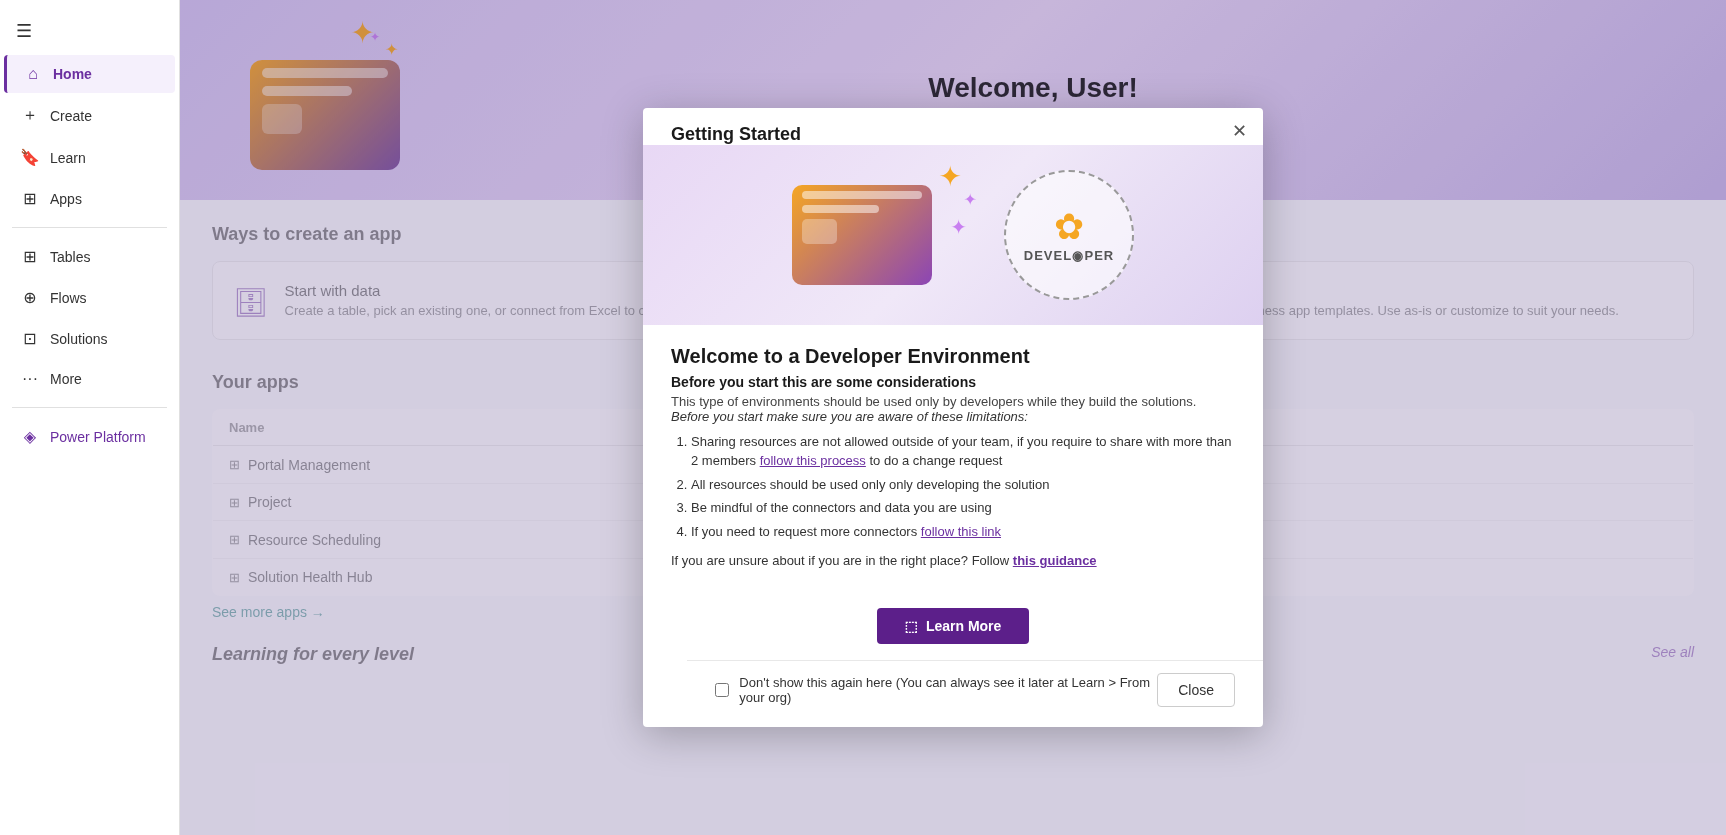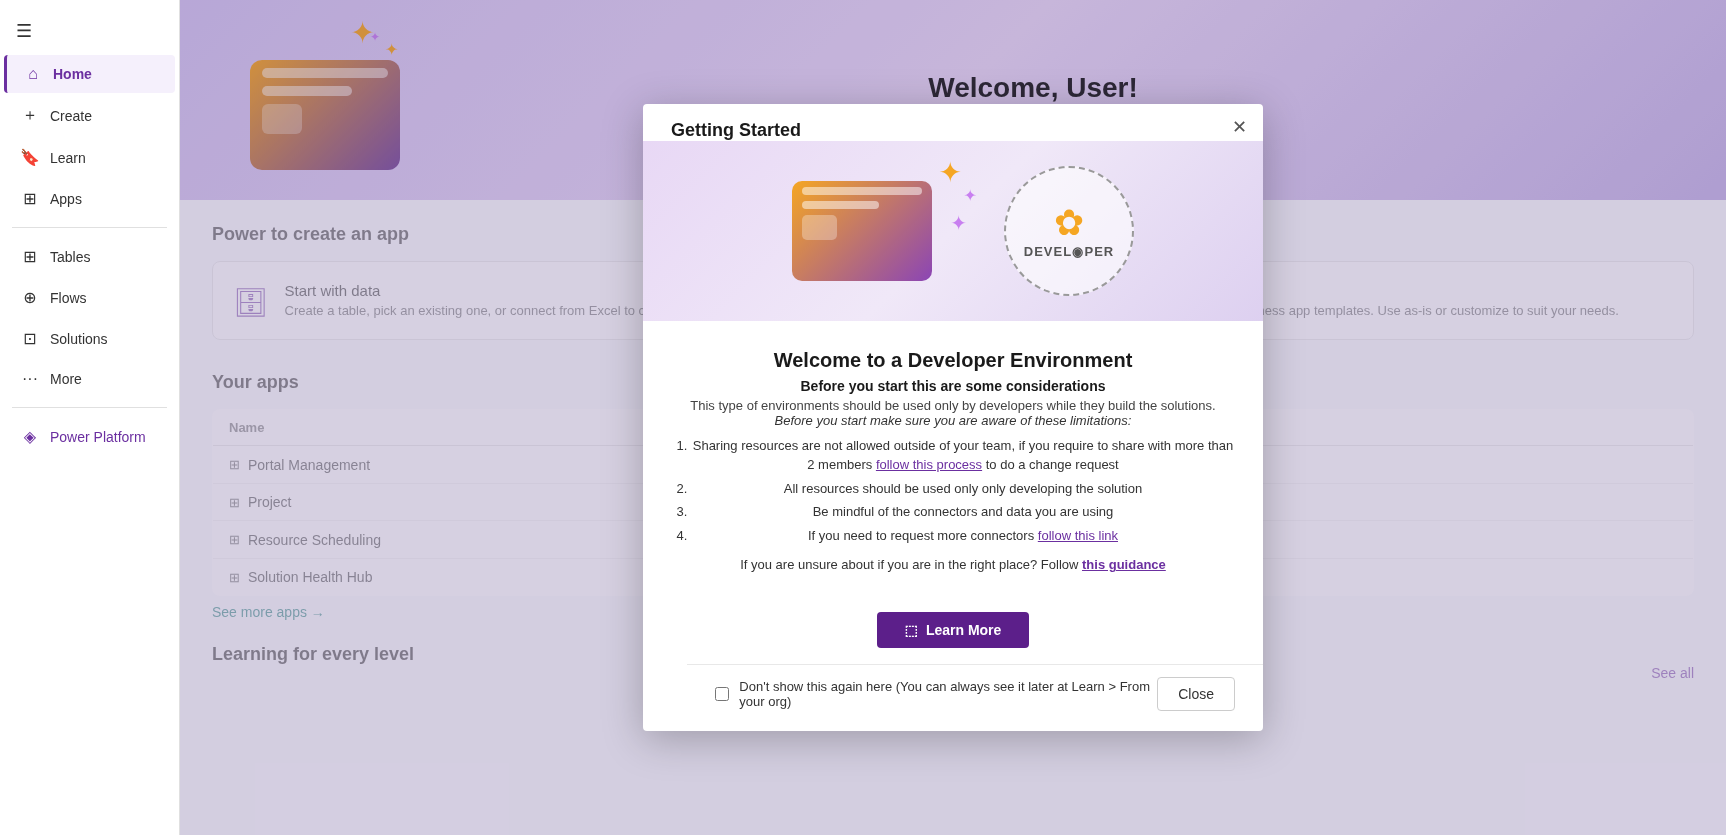--- a/index.html
+++ b/index.html
@@ -246,22 +246,21 @@
       display: flex;
       flex-direction: column;
       align-items: center;
       justify-content: center;
       background: rgba(255,255,255,0.6);
     }
     .modal-developer-logo .dev-icon { font-size: 36px; color: #f5a623; }
     .modal-developer-logo .dev-text { font-size: 13px; font-weight: 700; color: #555; letter-spacing: 1px; }
 
     .modal-body {
-      padding: 28px 28px 20px;
-      text-align: center;
+      padding: 20px 28px 20px;
     }
 
     .modal-title {
       font-size: 20px;
       font-weight: 700;
       color: #1a1a1a;
       margin-bottom: 6px;
     }
     .modal-subtitle {
       font-size: 14px;
@@ -427,21 +426,21 @@
     </div>
 
     <div style="text-align:center; margin-left:160px;">
       <div class="hero-title">Welcome, User!</div>
       <div class="hero-subtitle">Create apps that connect to data, and work across web and mobile.</div>
     </div>
   </div>
 
   <div class="page-body">
 
-    <div class="section-title">Power to create an app</div>
+    <div class="section-title">Ways to create an app</div>
     <div class="ways-grid">
       <div class="way-card">
         <span class="way-icon">🗄</span>
         <div>
           <div class="way-title">Start with data</div>
           <div class="way-desc">Create a table, pick an existing one, or connect from Excel to create an app.</div>
         </div>
       </div>
       <div class="way-card">
         <span class="way-icon">📋</span>
@@ -496,21 +495,21 @@
             <span>Solution Health Hub</span>
           </span>
         </td>
         <td class="type-cell">Model-driven</td>
       </tr>
           </tbody>
       </table>
       <div class="see-more">See more apps →</div>
     </div>
 
-    <div style="display:flex;align-items:flex-end;justify-content:space-between;margin-bottom:12px;">
+    <div style="display:flex;align-items:flex-start;justify-content:space-between;margin-bottom:12px;font-style:italic;">
       <div class="section-title">Learning for every level</div>
       <span style="color:#6b2fa0;font-size:14px;cursor:pointer;">See all</span>
     </div>
   </div>
 
   <div class="overlay">
 
     <div class="modal">
 
       <div style="padding:16px 28px 0; display:flex; align-items:center; justify-content:space-between;">

